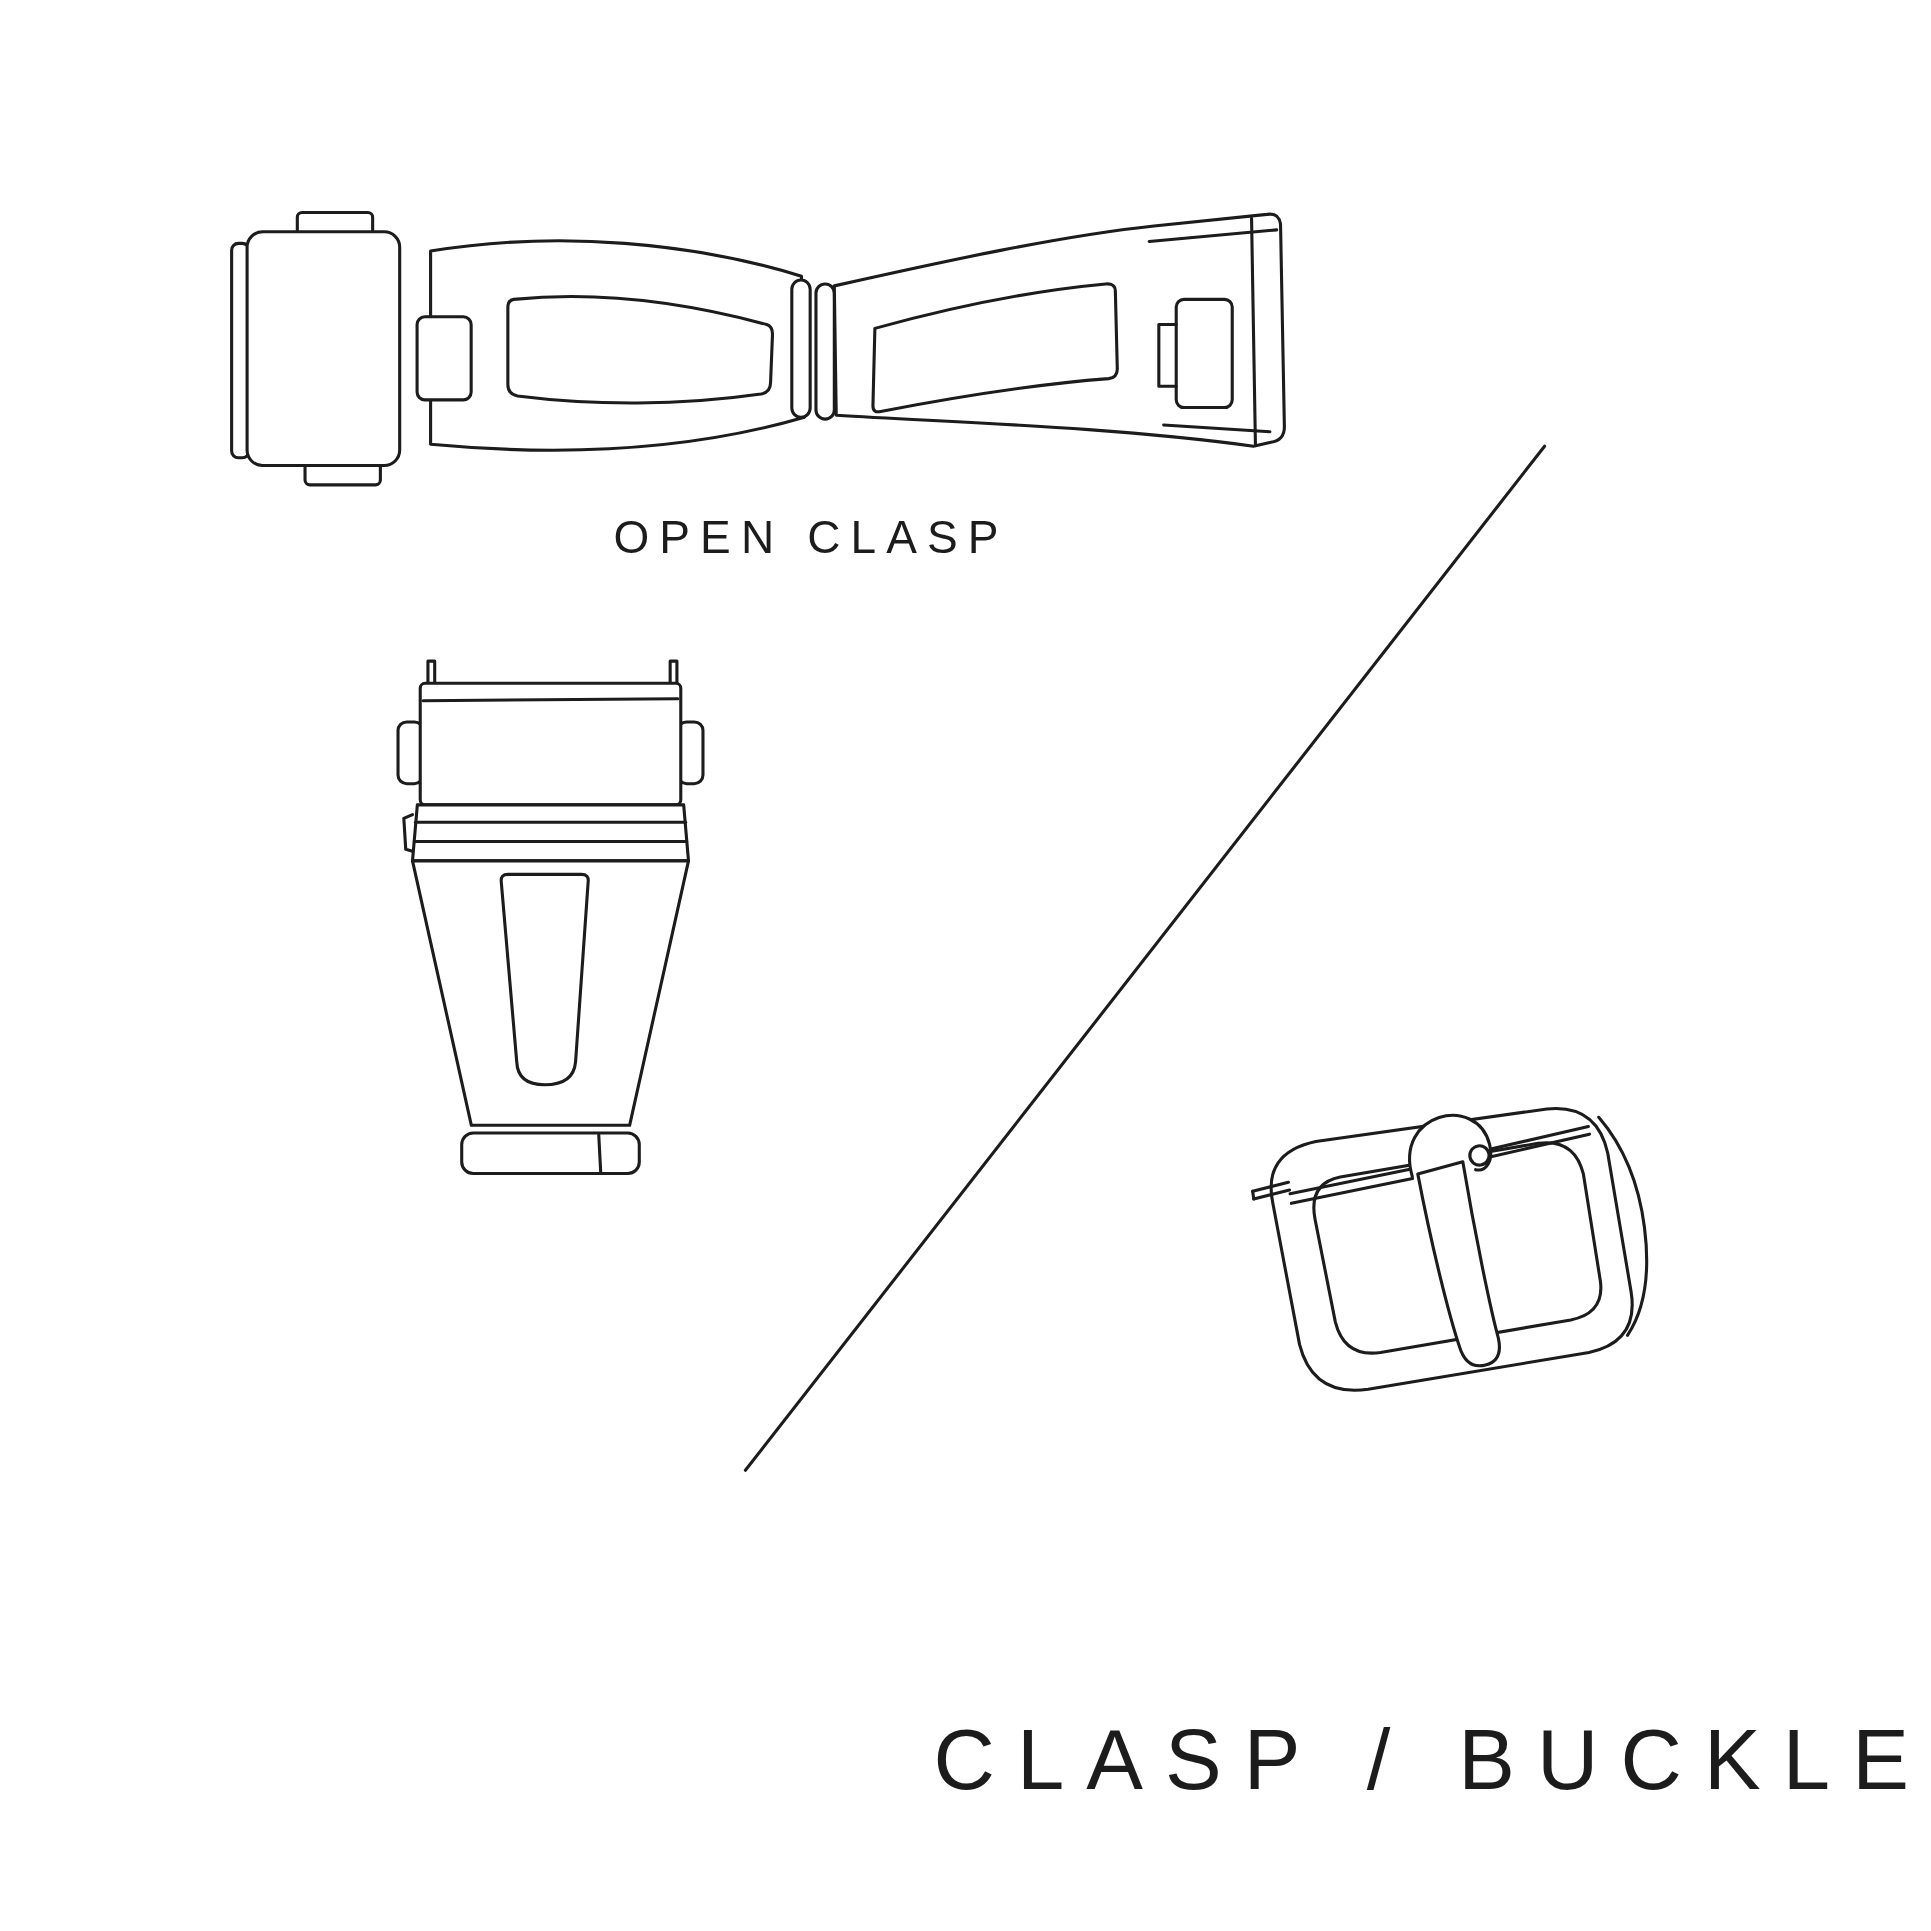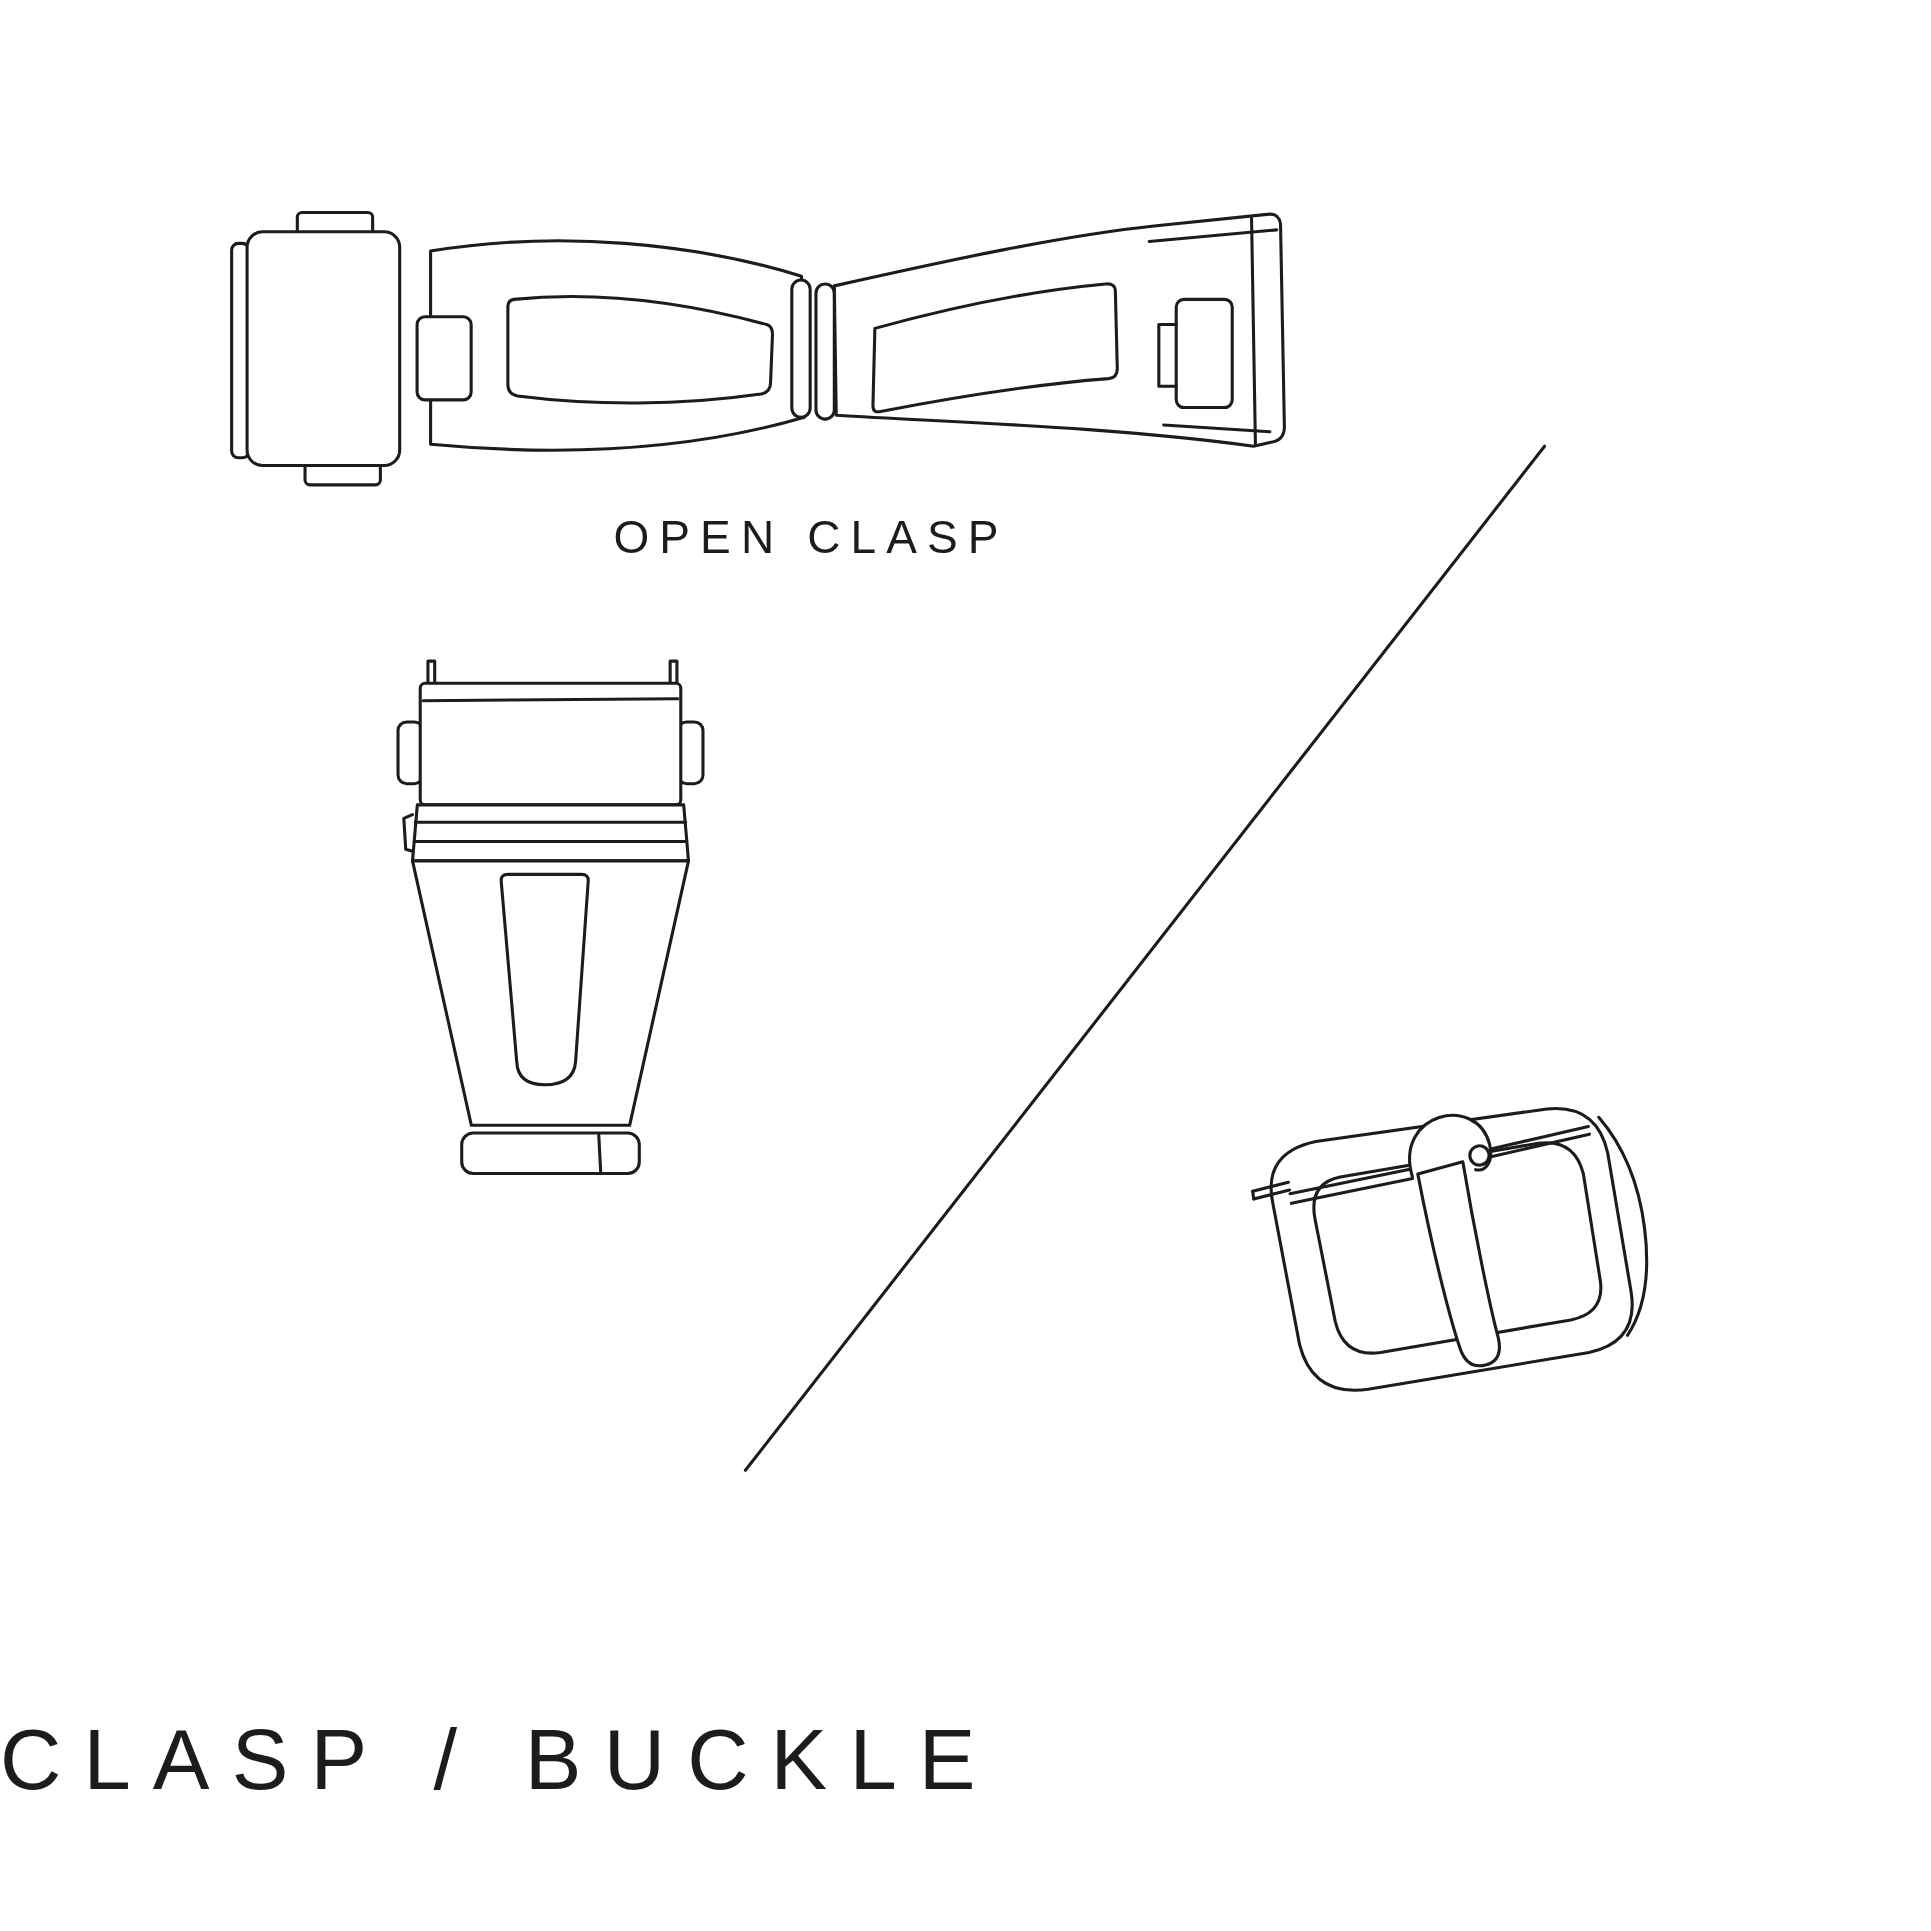--- a/index.html
+++ b/index.html
@@ -30,21 +30,21 @@
     text-align:center;
     white-space:nowrap;
   }
   .big-title{
     position:absolute;
     left:0;top:1711px;width:1931px;
     color:var(--text,#1c1c1c);
     font-size:85px;
     font-weight:500;
     letter-spacing:0.26em;
-    text-align:left;
+    text-align:right;
     white-space:nowrap;
   }
 </style>
 </head>
 <body>
 
 <div class="canvas">
 
   <svg class="illus ink" style="left:193px;top:164px;" width="1159" height="406" viewBox="0 0 1200 420">
 

